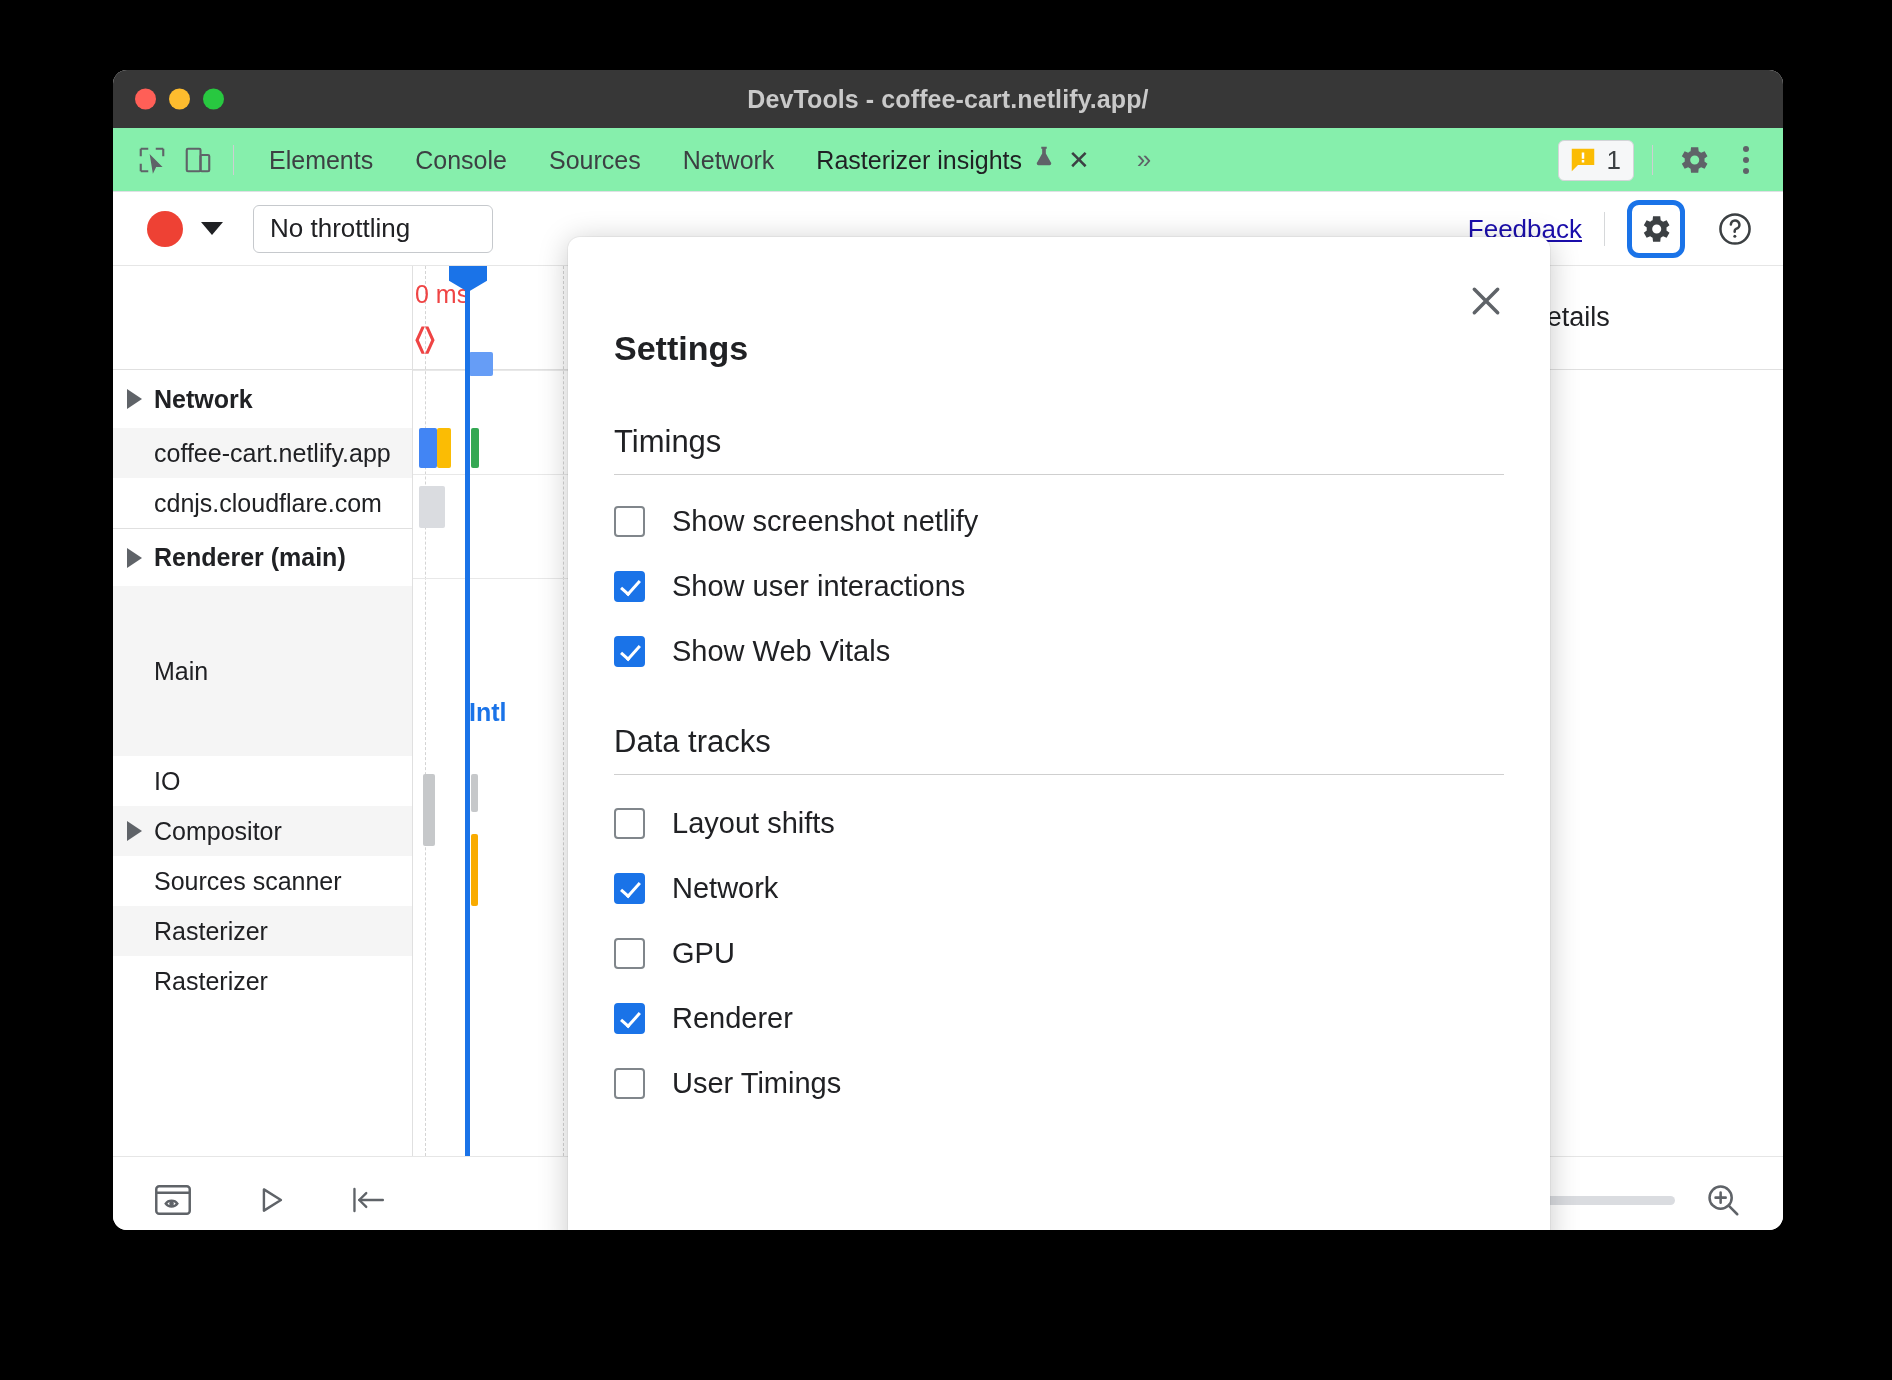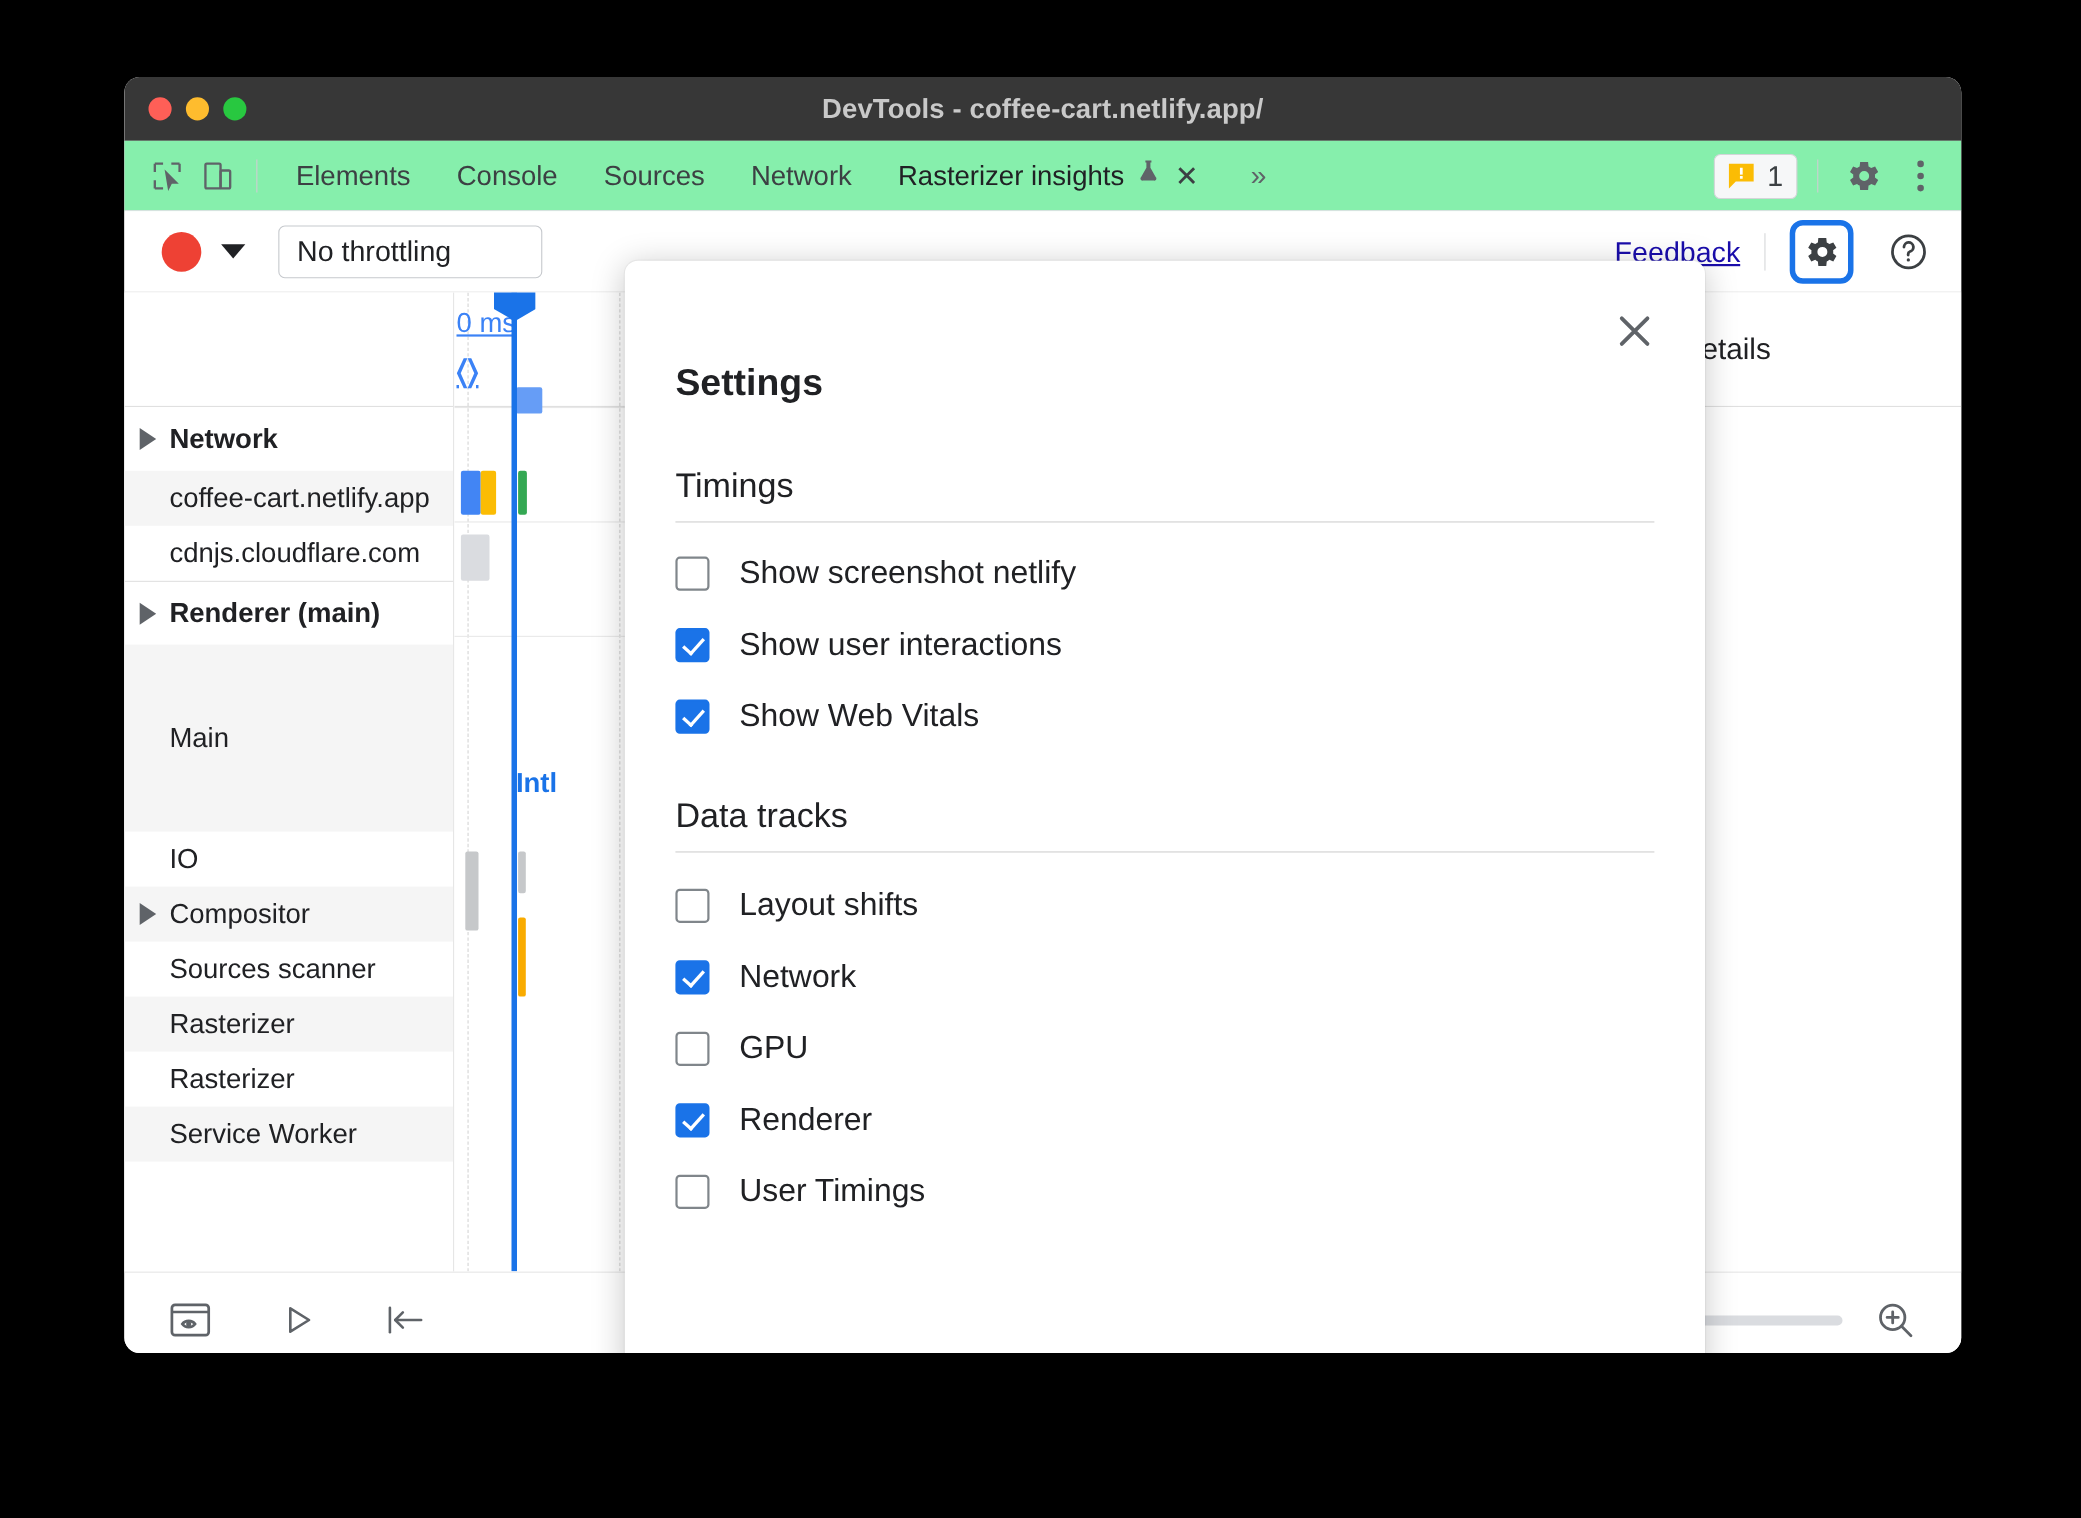--- a/index.html
+++ b/index.html
@@ -209,23 +209,22 @@
     background: #fff;
     overflow: hidden;
   }
   .tl-head {
     position: absolute; left: 0; top: 0; right: 0; height: 104px;
     border-bottom: 1px solid #e0e0e0;
   }
   .tl-label {
     position: absolute;
     font-size: 25px;
-    color: #3b82f6;
+    color: #ef4444;
     white-space: nowrap;
-    text-decoration: underline;
   }
   .tl-grid {
     position: absolute; top: 0; bottom: 0; width: 1px;
     border-left: 1px dashed #d4d4d4;
   }
   .playhead {
     position: absolute; top: 0; bottom: 0;
     width: 5px; background: #1a73e8;
   }
   .playhead-flag {
@@ -510,24 +509,20 @@
           <span class="tri-pad"></span>
           <span>Sources scanner</span>
         </div>
         <div class="tree-row alt">
           <span class="tri-pad"></span>
           <span>Rasterizer</span>
         </div>
         <div class="tree-row">
           <span class="tri-pad"></span>
           <span>Rasterizer</span>
-        </div>
-        <div class="tree-row alt">
-          <span class="tri-pad"></span>
-          <span>Service Worker</span>
         </div>
       </div>
 
       <div class="timeline-pane">
         <div class="tl-head"></div>
 
         <div class="tl-grid" style="left: 12px;"></div>
         <div class="tl-grid" style="left: 150px;"></div>
         <div class="tl-grid" style="left: 320px;"></div>
         <div class="tl-grid" style="left: 520px;"></div>

